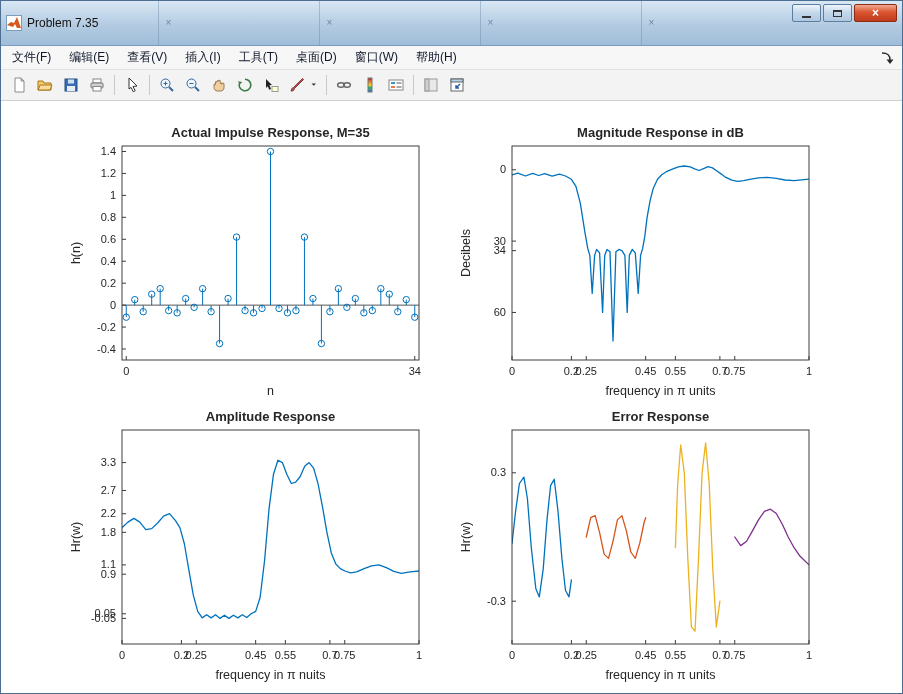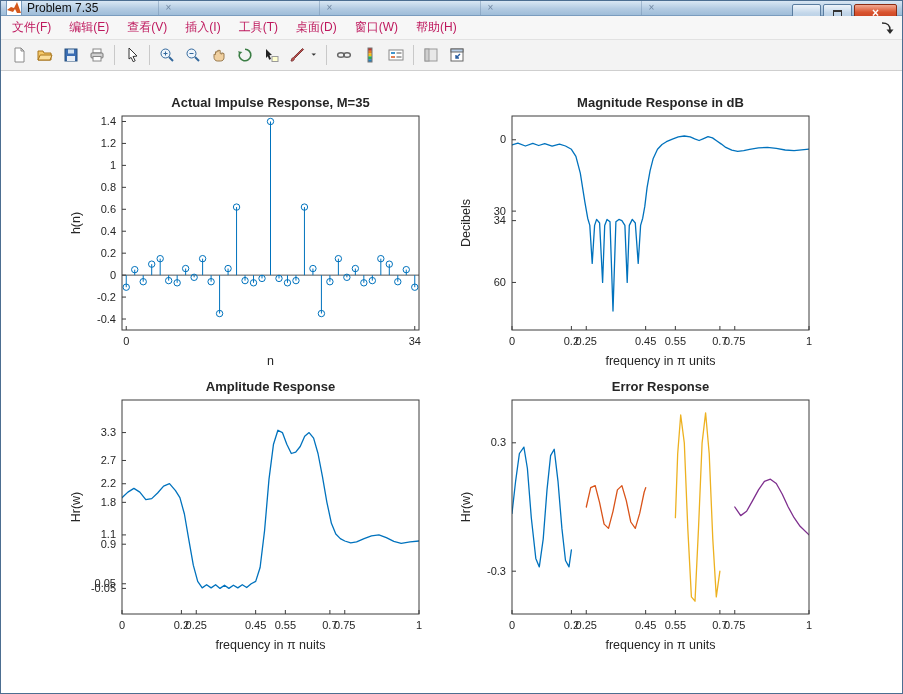--- a/index.html
+++ b/index.html
@@ -4,21 +4,21 @@
 <style>
   html,body{margin:0;padding:0;background:#ffffff;}
   *{box-sizing:border-box;}
   .window{
     position:relative;width:903px;height:694px;
     border:1px solid #4c6e91;background:#ffffff;
     font-family:"Liberation Sans",sans-serif;overflow:hidden;
   }
   
   .titlebar{
-    height:15px;display:flex;align-items:center;
+    height:45px;display:flex;align-items:center;
     background:linear-gradient(#d9e7f4,#b3cbe2 55%,#9fbdd9);
     border-bottom:1px solid #7a9cbe;padding-left:5px;position:relative;
   }
   .app-icon{width:16px;height:16px;display:inline-flex;margin-right:5px;}
   .title{font-size:12px;color:#111;white-space:nowrap;}
   .tb-tabs{flex:1;display:flex;height:100%;margin:0 14px 0 60px;overflow:hidden;}
   .tb-tab{width:161px;display:flex;align-items:center;height:100%;
     border-left:1px solid rgba(110,140,170,.45);padding-left:6px;}
   .tb-tab .x{color:rgba(60,85,115,.6);font-size:10px;line-height:1;}
   .tb-tab .lbl{font-size:10px;color:rgba(60,85,115,.5);margin-left:8px;white-space:nowrap;}
@@ -33,21 +33,21 @@
   .winbtn .g-max{width:9px;height:7px;border:1px solid #333;border-top-width:2px;}
   .winbtn.close{
     width:43px;background:linear-gradient(#f2a992,#d9542f 45%,#c03a1d);
     border-color:#8c2c12;color:#fff;font-weight:bold;font-size:12px;
   }
   
   .menubar{
     height:24px;display:flex;align-items:center;background:#f7f7f7;
     border-bottom:1px solid #e2e2e2;padding-left:2px;position:relative;
   }
-  .menu-item{padding:4px 9px;font-size:12px;color:#be185d;cursor:default;}
+  .menu-item{padding:4px 9px;font-size:12px;color:#0f172a;cursor:default;}
   .menu-dock{position:absolute;right:7px;top:4px;width:16px;height:16px;display:flex;}
   
   .toolbar{
     height:31px;display:flex;align-items:center;background:#f3f3f3;
     border-bottom:1px solid #cfcfcf;padding-left:5px;
   }
   .tb-btn{width:26px;height:25px;display:flex;align-items:center;justify-content:center;border-radius:2px;}
   .tb-btn.narrow{width:12px;}
   .tb-sep{width:1px;height:20px;background:#c9c9c9;margin:0 4px;}
   

